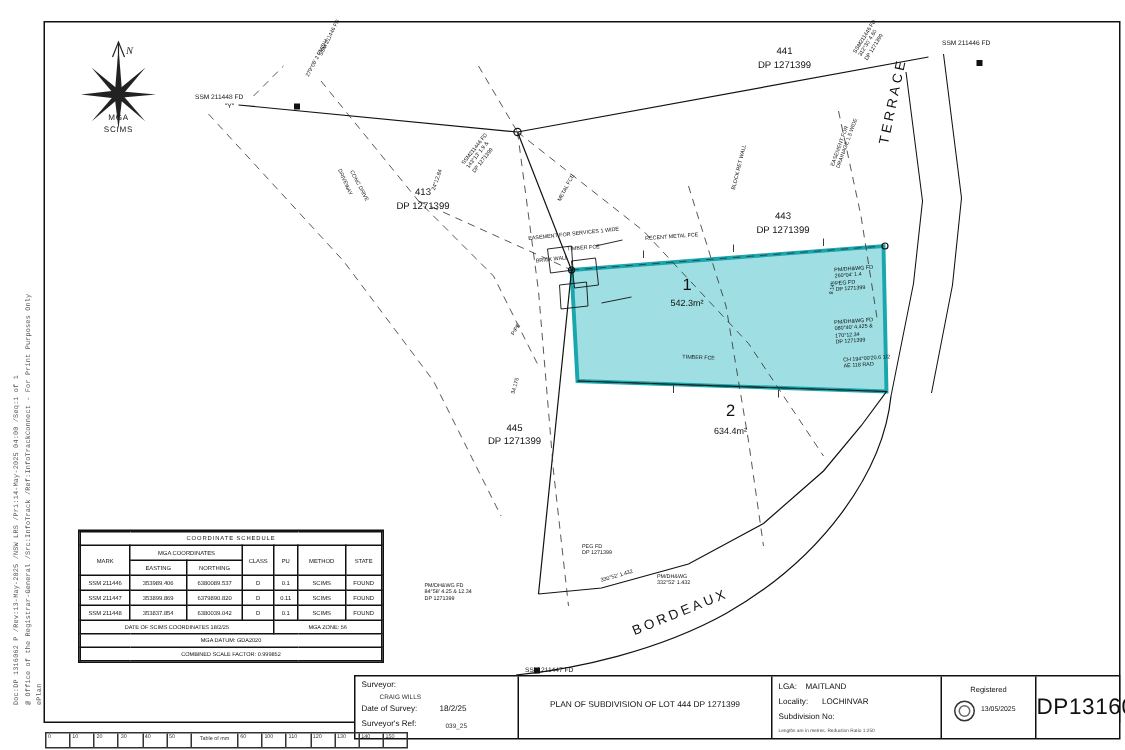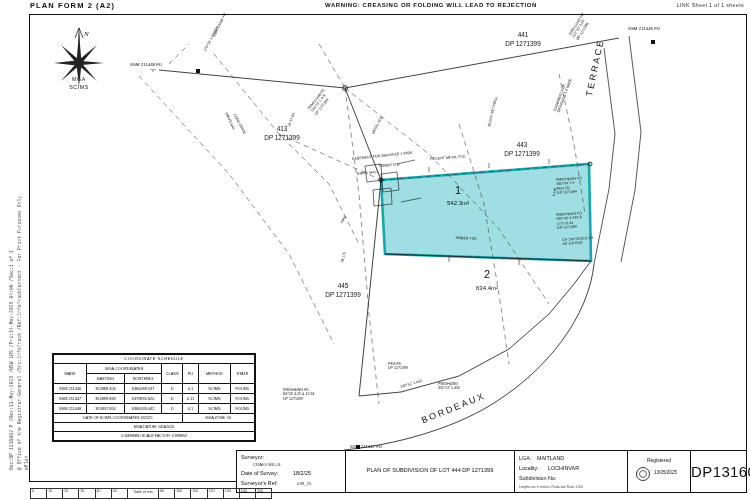--- a/index.html
+++ b/index.html
@@ -79,25 +79,20 @@
   .seal{position:absolute;left:8px;top:16px;width:12px;height:12px;border-radius:50%;
         border:1.1px solid #333;background:#fff;}
   .seal:after{content:"";position:absolute;left:2px;top:2px;right:2px;bottom:2px;border-radius:50%;border:.8px solid #666;}
   .tb-dpnum{position:absolute;left:0;right:0;top:12px;text-align:center;font-size:15px;color:#111;letter-spacing:.4px;}
 </style>
 </head>
 <body>
 
 <div class="sheet">
 
-  <div class="hdr">
-    <div class="hdr-form">PLAN FORM 2  (A2)</div>
-    <div class="hdr-warn">WARNING:  CREASING  OR  FOLDING  WILL  LEAD  TO  REJECTION</div>
-    <div class="hdr-link">LINK Sheet  1  of  1  sheets</div>
-  </div>
 
   <div class="vmeta">
     <span class="vm1">Doc:DP 1316062 P /Rev:13-May-2025 /NSW LRS /Pri:14-May-2025 04:00 /Seq:1 of 1</span>
     <span class="vm2">@ Office of the Registrar-General /Src:InfoTrack /Ref:InfoTrackConnect - For Print Purposes Only</span>
     <span class="vm3">ePlan</span>
   </div>
 
   <div class="frame"></div>
 
   <svg class="draw" viewBox="0 0 716 466">

